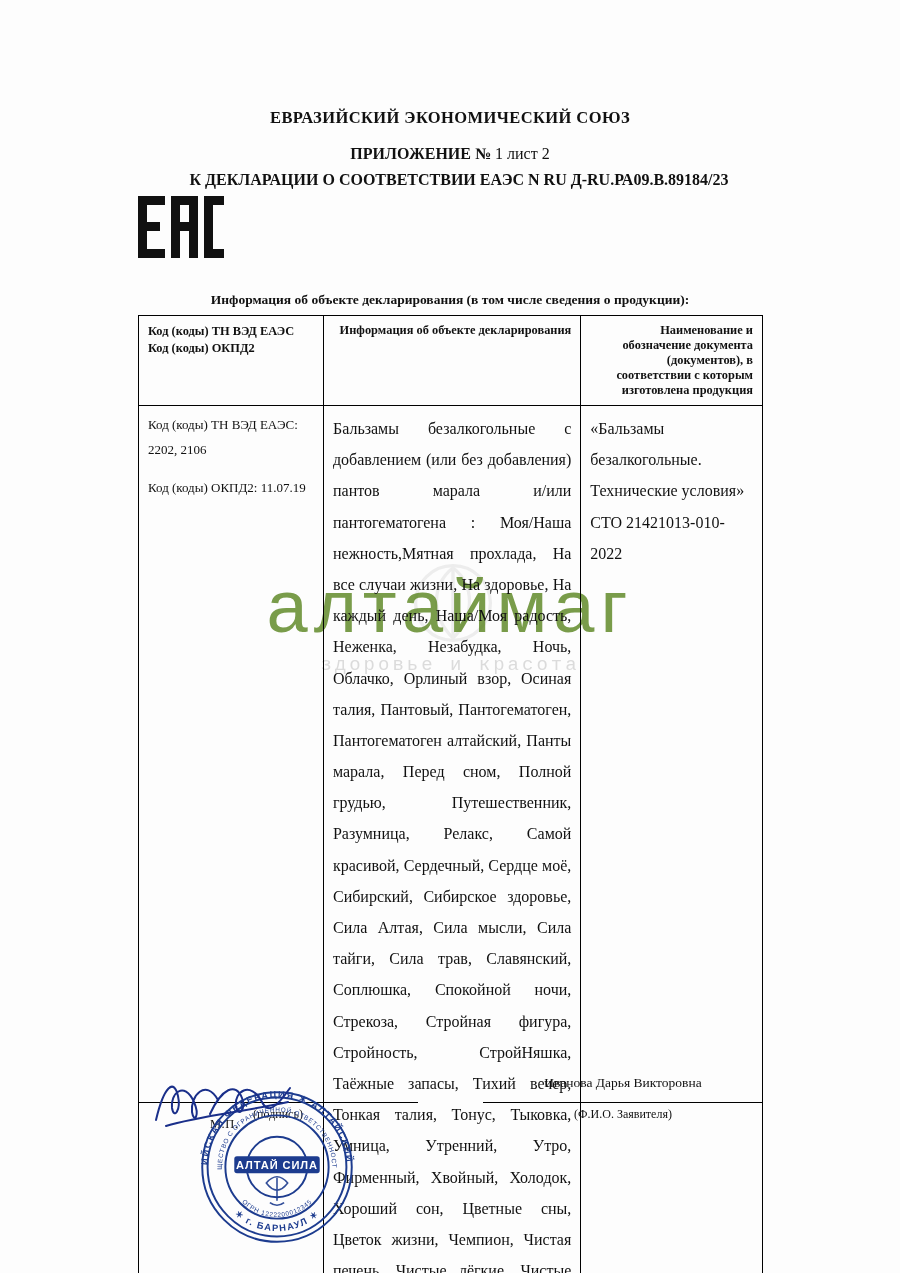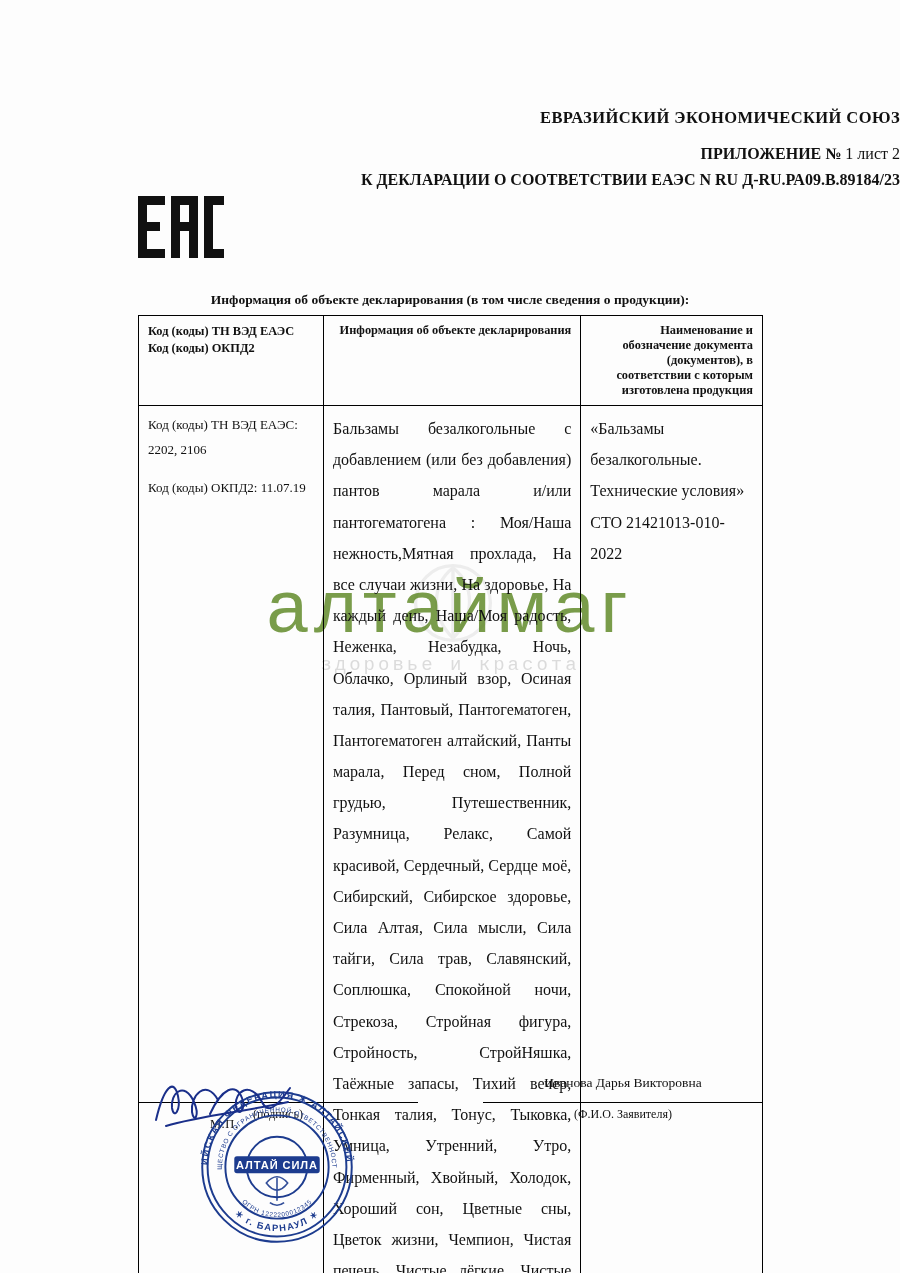--- a/index.html
+++ b/index.html
@@ -59,21 +59,21 @@
     opacity: 0.35;
     z-index: 1;
   }
 
   
   .header {
     position: absolute;
     left: 0;
     right: 0;
     top: 108px;
-    text-align: right;
+    text-align: center;
     z-index: 3;
   }
   .h-title {
     font-size: 16.5px;
     font-weight: bold;
     letter-spacing: 0.4px;
   }
   .h-line2 {
     margin-top: 17px;
     font-size: 16px;

